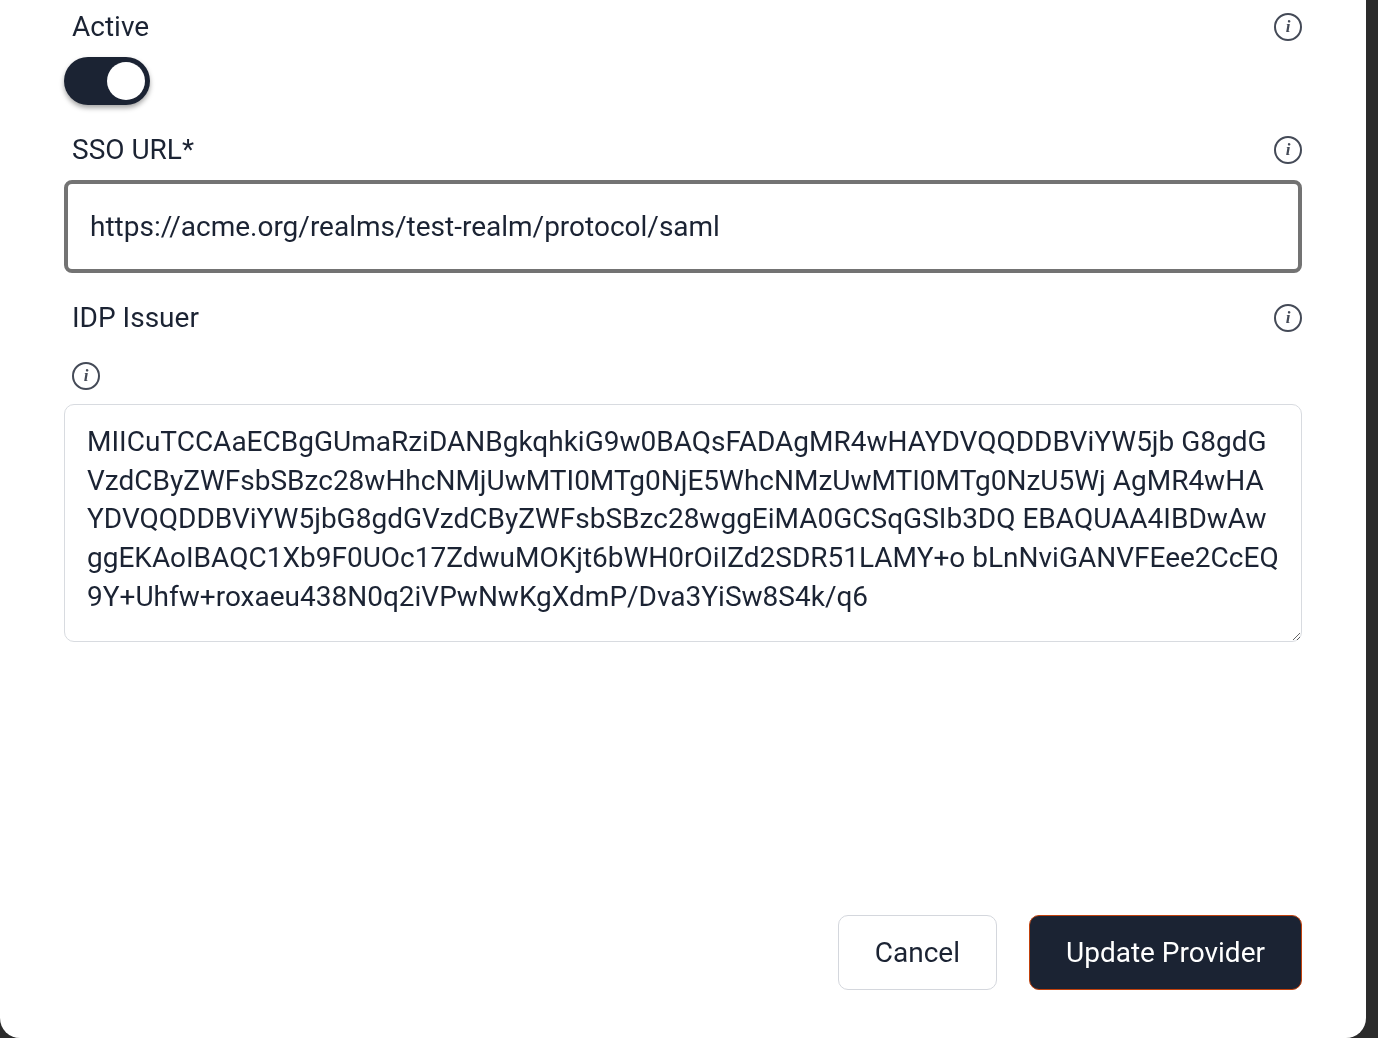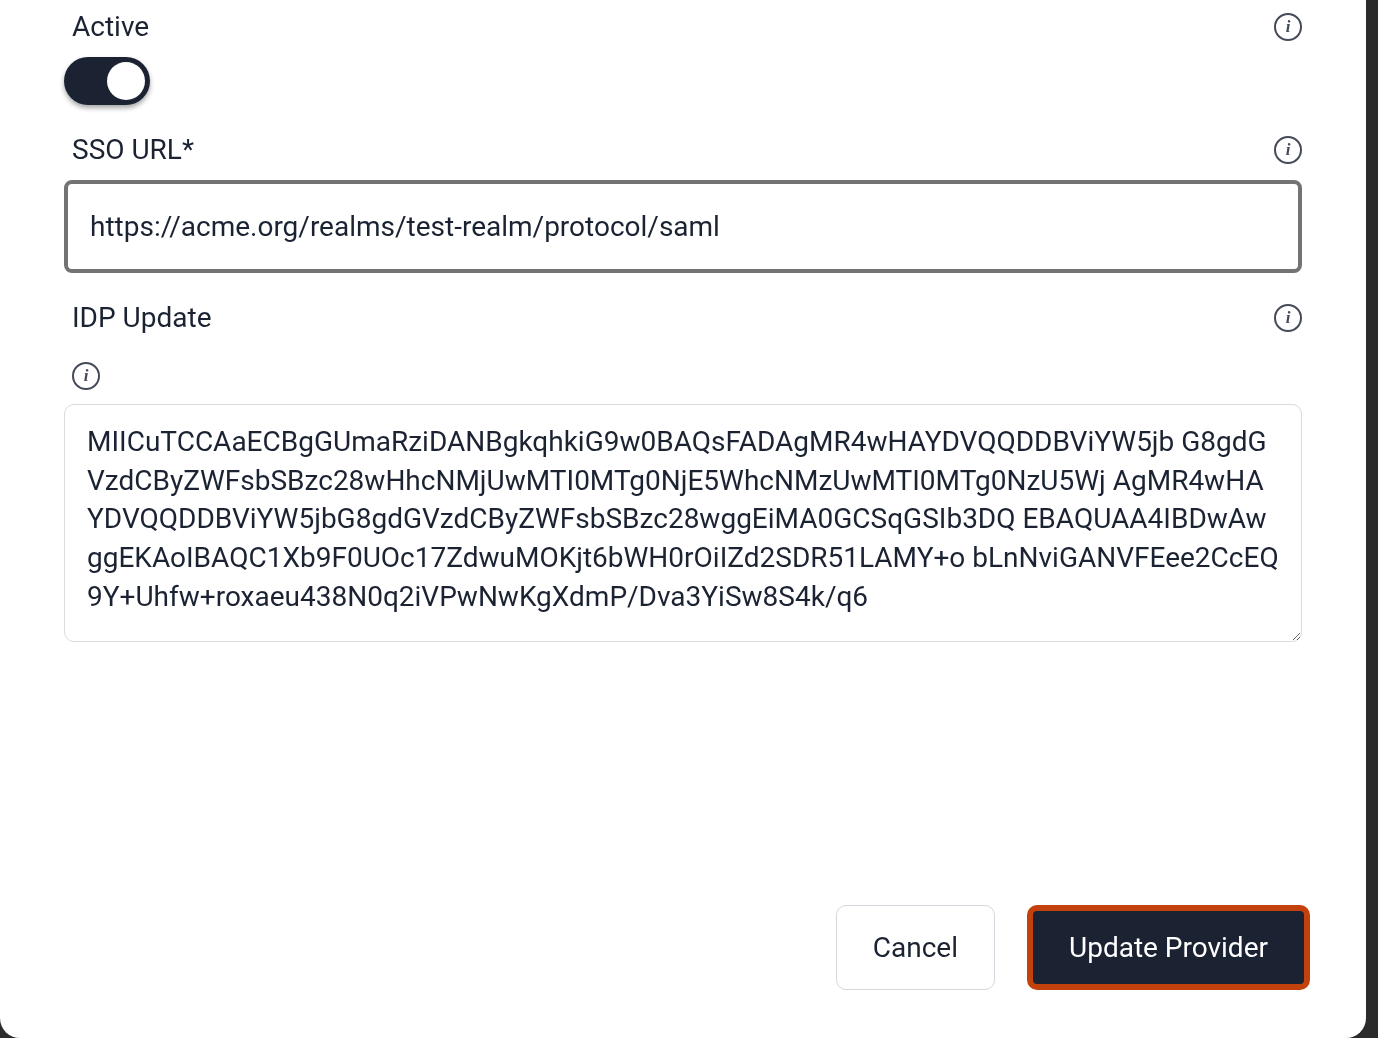--- a/index.html
+++ b/index.html
@@ -97,38 +97,38 @@
       line-height: 1.38;
       word-break: break-all;
       background: #fff;
     }
     .button-row {
       display: flex;
       justify-content: flex-end;
       gap: 32px;
       position: absolute;
       bottom: 48px;
-      right: 56px;
+      right: 64px;
     }
     .btn {
       font-size: 28px;
       padding: 20px 36px;
       border-radius: 10px;
       cursor: pointer;
       font-family: inherit;
       font-weight: 450;
     }
     .btn-cancel {
       background: #ffffff;
       border: 1px solid #d4d7dd;
       color: #1b2333;
     }
     .btn-primary {
       background: #1b2333;
-      border: 6px solid #c2410c;
+      border: 1px solid #c2410c;
       color: #ffffff;
     }
   </style>
 </head>
 <body>
 
 <div class="modal">
 
   <div class="field-group first">
     <div class="label-row">
@@ -143,21 +143,21 @@
   <div class="field-group">
     <div class="label-row">
       <span class="field-label">SSO URL*</span>
       <span class="info-icon">i</span>
     </div>
     <input type="text" class="text-input" value="https://acme.org/realms/test-realm/protocol/saml" style="">
   </div>
 
   <div class="field-group">
     <div class="label-row">
-      <span class="field-label">IDP Update</span>
+      <span class="field-label">IDP Issuer</span>
       <span class="info-icon">i</span>
     </div>
   </div>
 
   <div class="field-group">
     <div class="label-row">
       <span class="info-icon">i</span>
     </div>
     <textarea class="textarea-input" style="">MIICuTCCAaECBgGUmaRziDANBgkqhkiG9w0BAQsFADAgMR4wHAYDVQQDDBViYW5jb G8gdGVzdCByZWFsbSBzc28wHhcNMjUwMTI0MTg0NjE5WhcNMzUwMTI0MTg0NzU5Wj AgMR4wHAYDVQQDDBViYW5jbG8gdGVzdCByZWFsbSBzc28wggEiMA0GCSqGSIb3DQ EBAQUAA4IBDwAwggEKAoIBAQC1Xb9F0UOc17ZdwuMOKjt6bWH0rOiIZd2SDR51LAMY+o bLnNviGANVFEee2CcEQ9Y+Uhfw+roxaeu438N0q2iVPwNwKgXdmP/Dva3YiSw8S4k/q6</textarea>
   </div>

